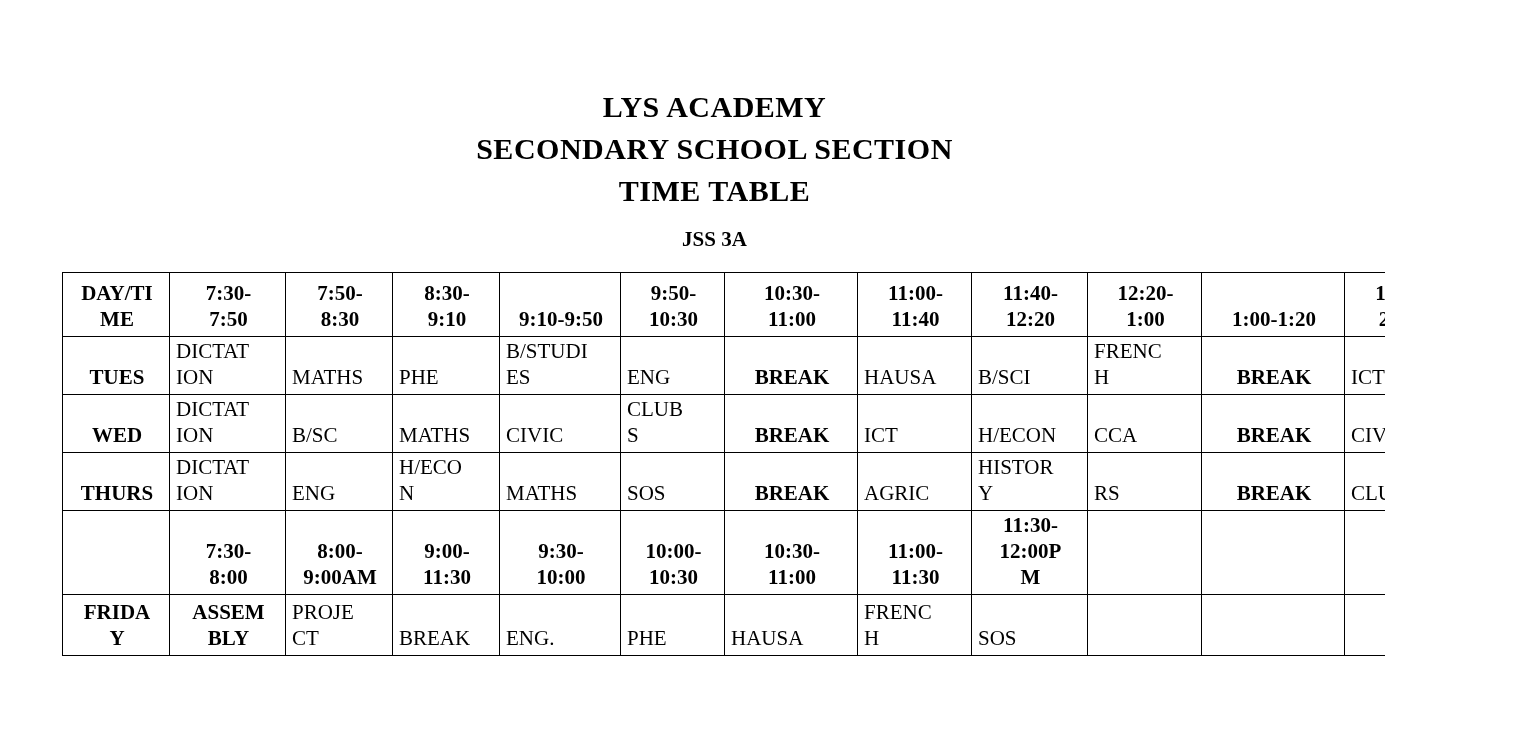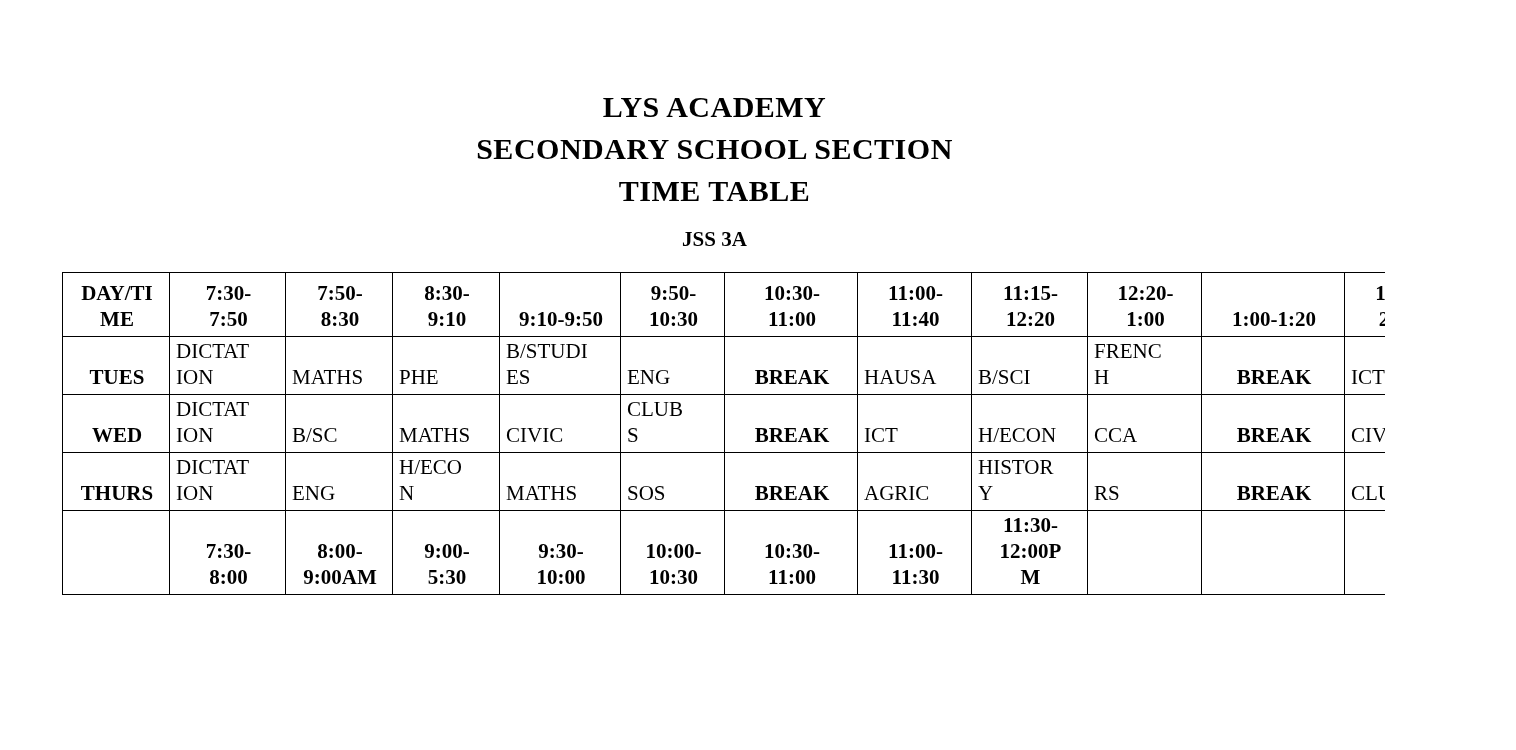--- a/index.html
+++ b/index.html
@@ -112,21 +112,21 @@
 8:30</td>
           <td class="b">8:30-
 9:10</td>
           <td class="b">9:10-9:50</td>
           <td class="b">9:50-
 10:30</td>
           <td class="b">10:30-
 11:00</td>
           <td class="b">11:00-
 11:40</td>
-          <td class="b">11:15-
+          <td class="b">11:40-
 12:20</td>
           <td class="b">12:20-
 1:00</td>
           <td class="b">1:00-1:20</td>
           <td class="b">1:20-
 2:40</td>
         </tr>
         <tr class="r2">
           <td class="b">TUES</td>
           <td>DICTAT
@@ -177,31 +177,49 @@
           <td class="b">BREAK</td>
           <td>CLUB</td>
         </tr>
         <tr class="r5">
           <td></td>
           <td class="b">7:30-
 8:00</td>
           <td class="b">8:00-
 9:00AM</td>
           <td class="b">9:00-
-5:30</td>
+11:30</td>
           <td class="b">9:30-
 10:00</td>
           <td class="b">10:00-
 10:30</td>
           <td class="b">10:30-
 11:00</td>
           <td class="b">11:00-
 11:30</td>
           <td class="b">11:30-
 12:00P
 M</td>
           <td></td>
           <td></td>
           <td></td>
         </tr>
+        <tr class="r6">
+          <td class="b">FRIDA
+Y</td>
+          <td class="b">ASSEM
+BLY</td>
+          <td>PROJE
+CT</td>
+          <td>BREAK</td>
+          <td>ENG.</td>
+          <td>PHE</td>
+          <td>HAUSA</td>
+          <td>FRENC
+H</td>
+          <td>SOS</td>
+          <td></td>
+          <td></td>
+          <td></td>
+        </tr>
       </tbody>
   </table>
 </div>
 
 </body></html>

